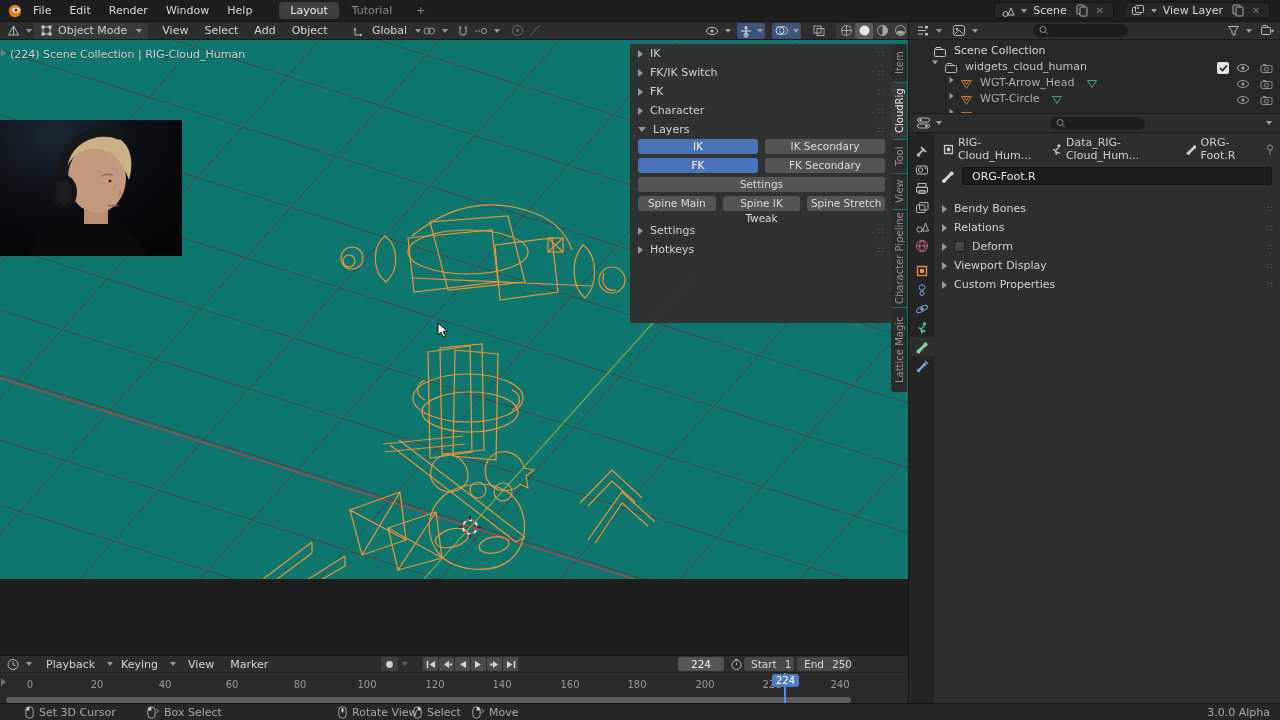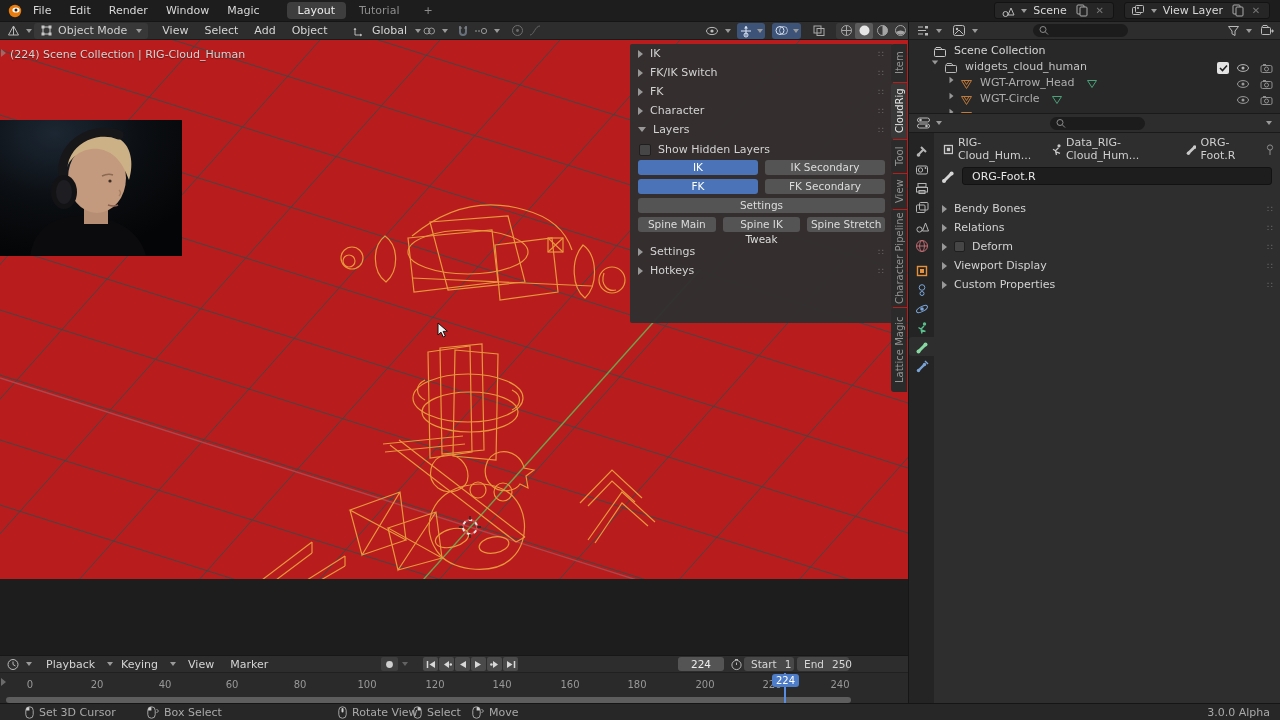--- a/index.html
+++ b/index.html
@@ -21,21 +21,21 @@
   
   .vp-header{left:0;top:22px;width:908px;height:18px;background:#2d2d2d;display:flex;align-items:center;border-bottom:1px solid #1a1a1a}
   .hdr-menu{padding:0 8px;color:#d4d4d4}
   .mode-btn{display:flex;align-items:center;background:#383838;border-radius:3px;height:16px;padding:0 6px;margin:0 6px 0 2px}
   .hicon{display:flex;align-items:center;justify-content:center;width:18px;height:16px}
   .pill{display:flex;align-items:center;border-radius:3px;padding:0 2px;height:16px}
   .pill.on{background:rgba(76,115,182,.55)}
   .ol-header{left:908px;top:22px;width:372px;height:18px;background:#2d2d2d;display:flex;align-items:center;border-bottom:1px solid #1a1a1a;border-left:1px solid #161616}
   .search{display:flex;align-items:center;background:#1c1c1c;border-radius:8px;height:13px}
   
-  .viewport{left:0;top:40px;width:908px;height:539px;background:#b91c1c;overflow:hidden}
+  .viewport{left:0;top:40px;width:908px;height:539px;background:#0f766e;overflow:hidden}
   .vp-info{left:10px;top:8px;color:#d4d4d4;font-size:11px;text-shadow:0 1px 1px rgba(0,0,0,.4)}
   
   .webcam{left:0;top:80px;width:182px;height:136px;background:#060708;overflow:hidden}
   
   .npanel{left:630px;top:4px;width:263px;height:279px;background:rgba(47,48,48,.97);border-radius:2px;color:#d3d3d3;overflow:hidden}
   .np-head{display:flex;align-items:center;height:19px;padding:0 8px;gap:7px}
   .np-head .sp{flex:1}
   .np-check{display:flex;align-items:center;height:21px;padding:0 9px;gap:7px}
   .checkbox{width:12px;height:12px;background:#464646;border:1px solid #1f1f1f;border-radius:2px}
   .btn-row{display:flex;gap:7px;padding:0 8px;margin-bottom:4px}
@@ -79,21 +79,21 @@
       <svg width="16" height="16">
           <circle cx="8" cy="8" r="6.2" fill="#e87d0d"></circle>
           <ellipse cx="9" cy="7" rx="3.6" ry="2.6" fill="#fff"></ellipse>
           <circle cx="9" cy="7" r="1.5" fill="#1d1d1d"></circle>
         </svg>
     </span>
     <span class="menu-item">File</span>
     <span class="menu-item">Edit</span>
     <span class="menu-item">Render</span>
     <span class="menu-item">Window</span>
-    <span class="menu-item">Magic</span>
+    <span class="menu-item">Help</span>
     <span class="ws-tab active" style="margin-left:18px">Layout</span>
     <span class="ws-tab">Tutorial</span>
     <span class="ws-tab">+</span>
     <span style="flex:1"></span>
     <span class="tb-widget">
       <span class="hicon">
           <svg width="14" height="14">
             <circle cx="4.5" cy="10" r="2.5" fill="none" stroke="#bbb"></circle>
             <path d="M7,11 L10,4 L13,11 Z" fill="none" stroke="#bbb"></path>
           </svg>
@@ -392,24 +392,20 @@
           <span>Character</span>
           <span class="sp"></span>
           <span class="dots">∷</span>
         </div>
       <div class="np-head">
           <span class="tri-d"></span>
           <span>Layers</span>
           <span class="sp"></span>
           <span class="dots">∷</span>
         </div>
-      <div class="np-check">
-        <span class="checkbox"></span>
-        <span>Show Hidden Layers</span>
-      </div>
       <div class="btn-row">
         <span class="lbtn active">IK</span>
         <span class="lbtn">IK Secondary</span>
       </div>
       <div class="btn-row">
         <span class="lbtn active">FK</span>
         <span class="lbtn">FK Secondary</span>
       </div>
       <div class="btn-row">
         <span class="lbtn">Settings</span>

